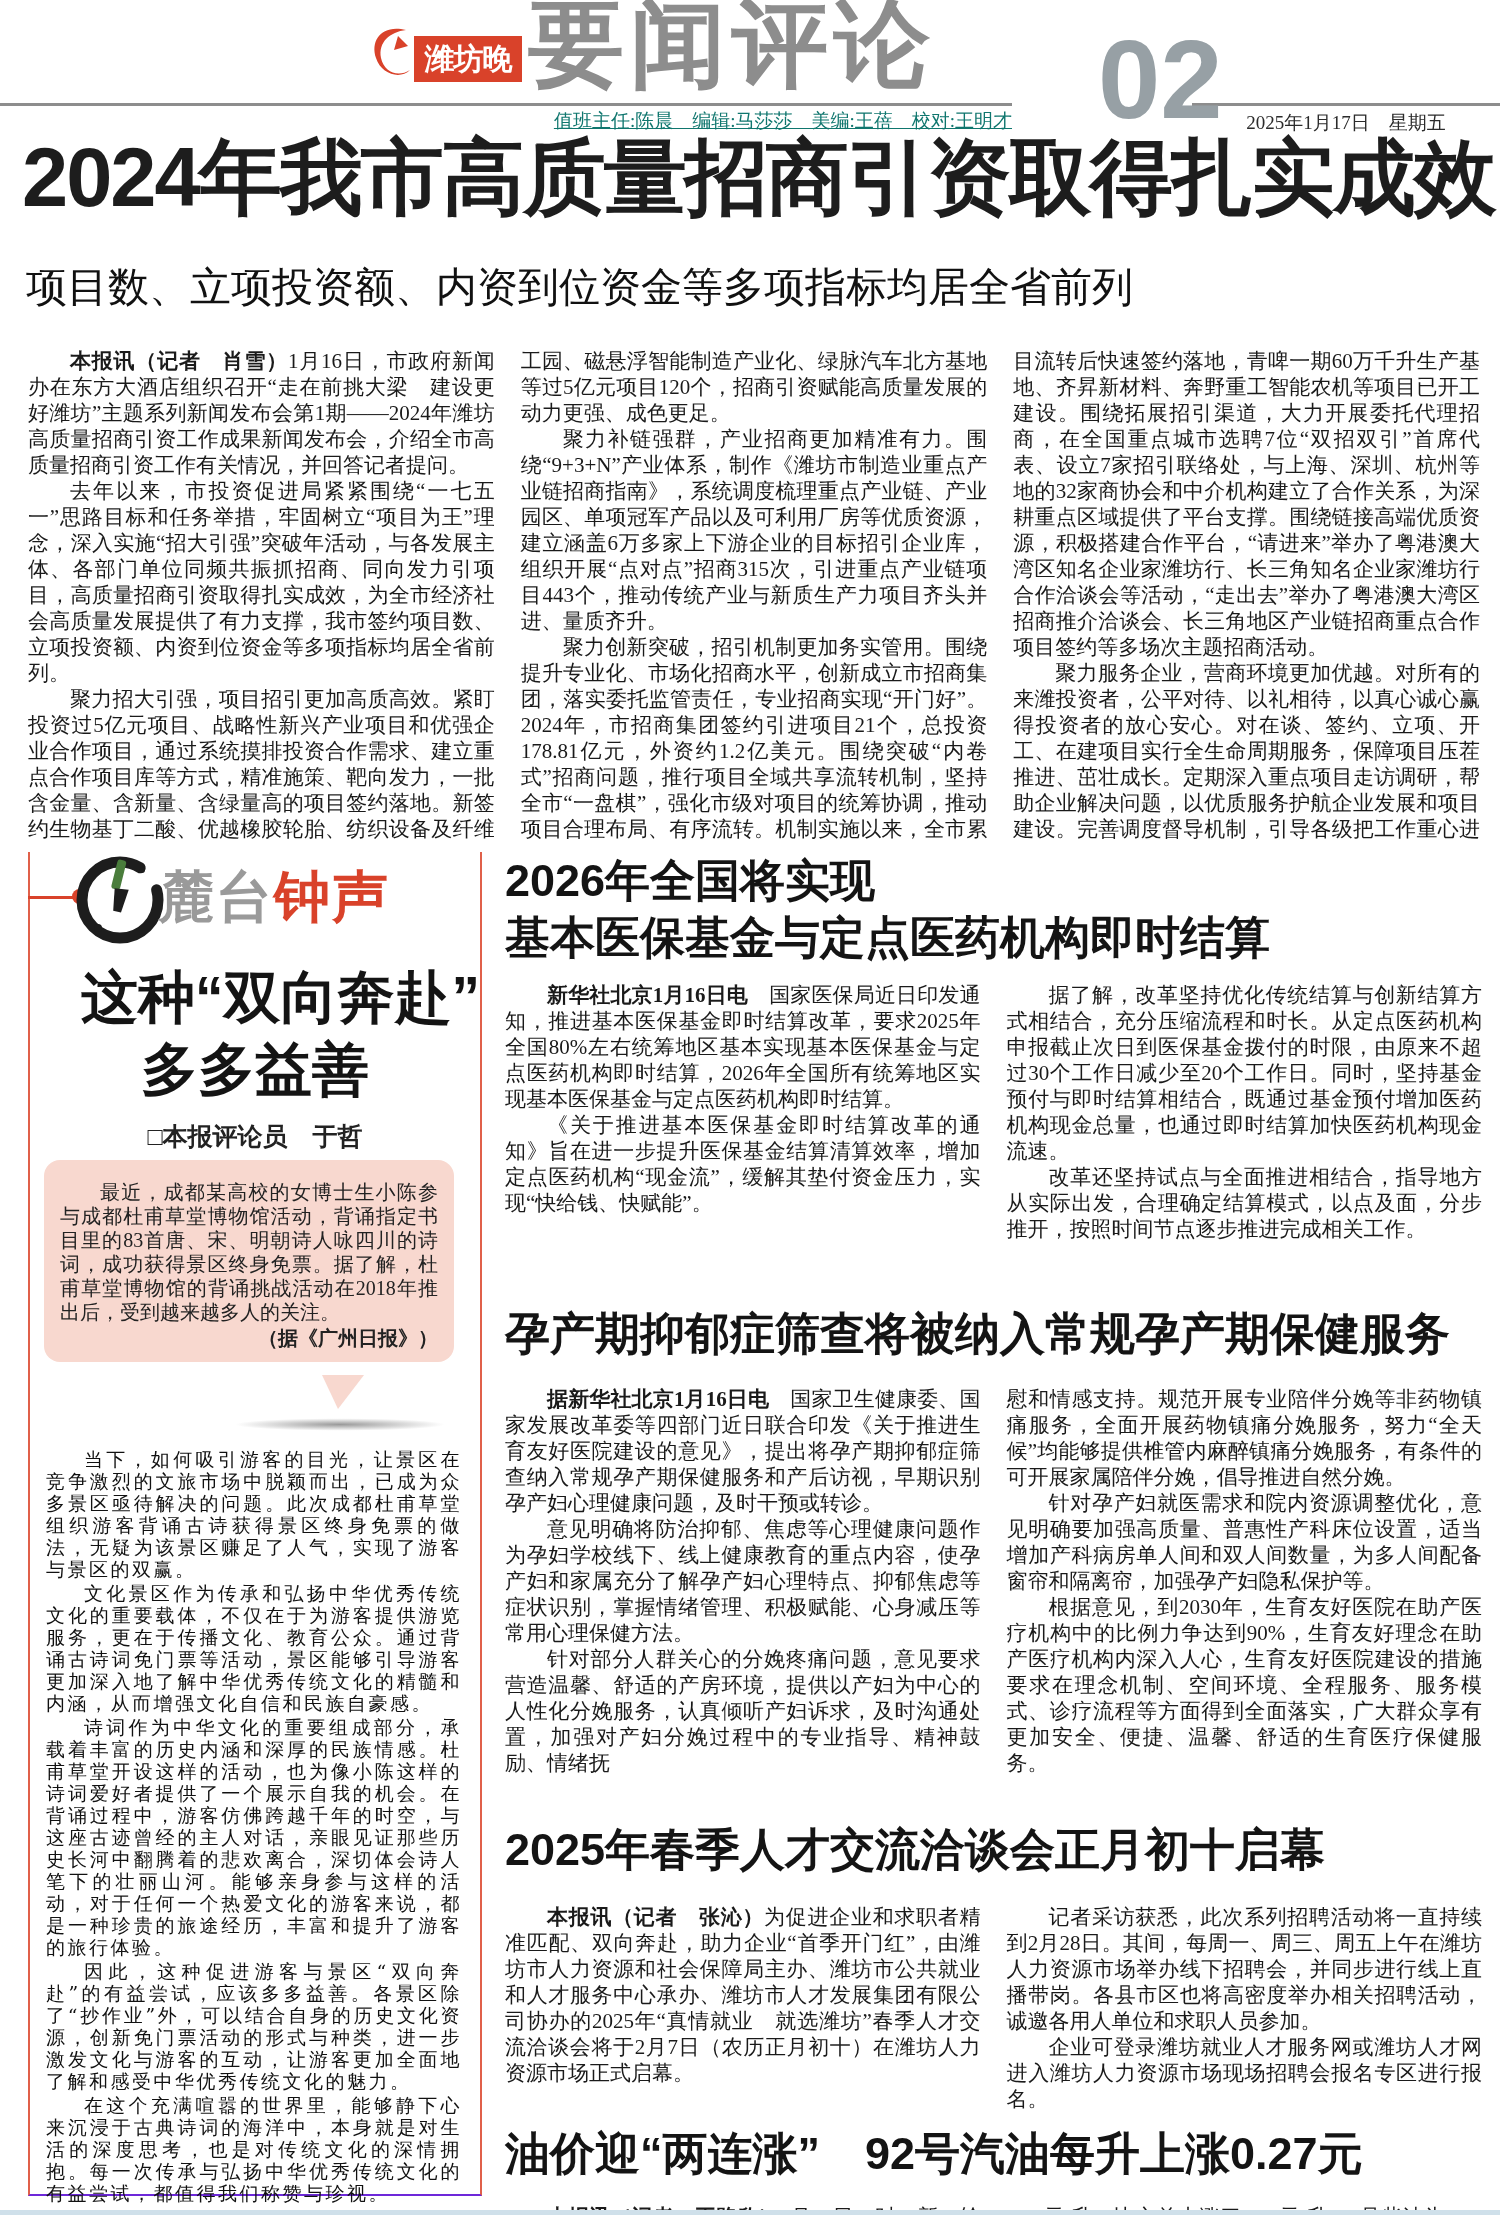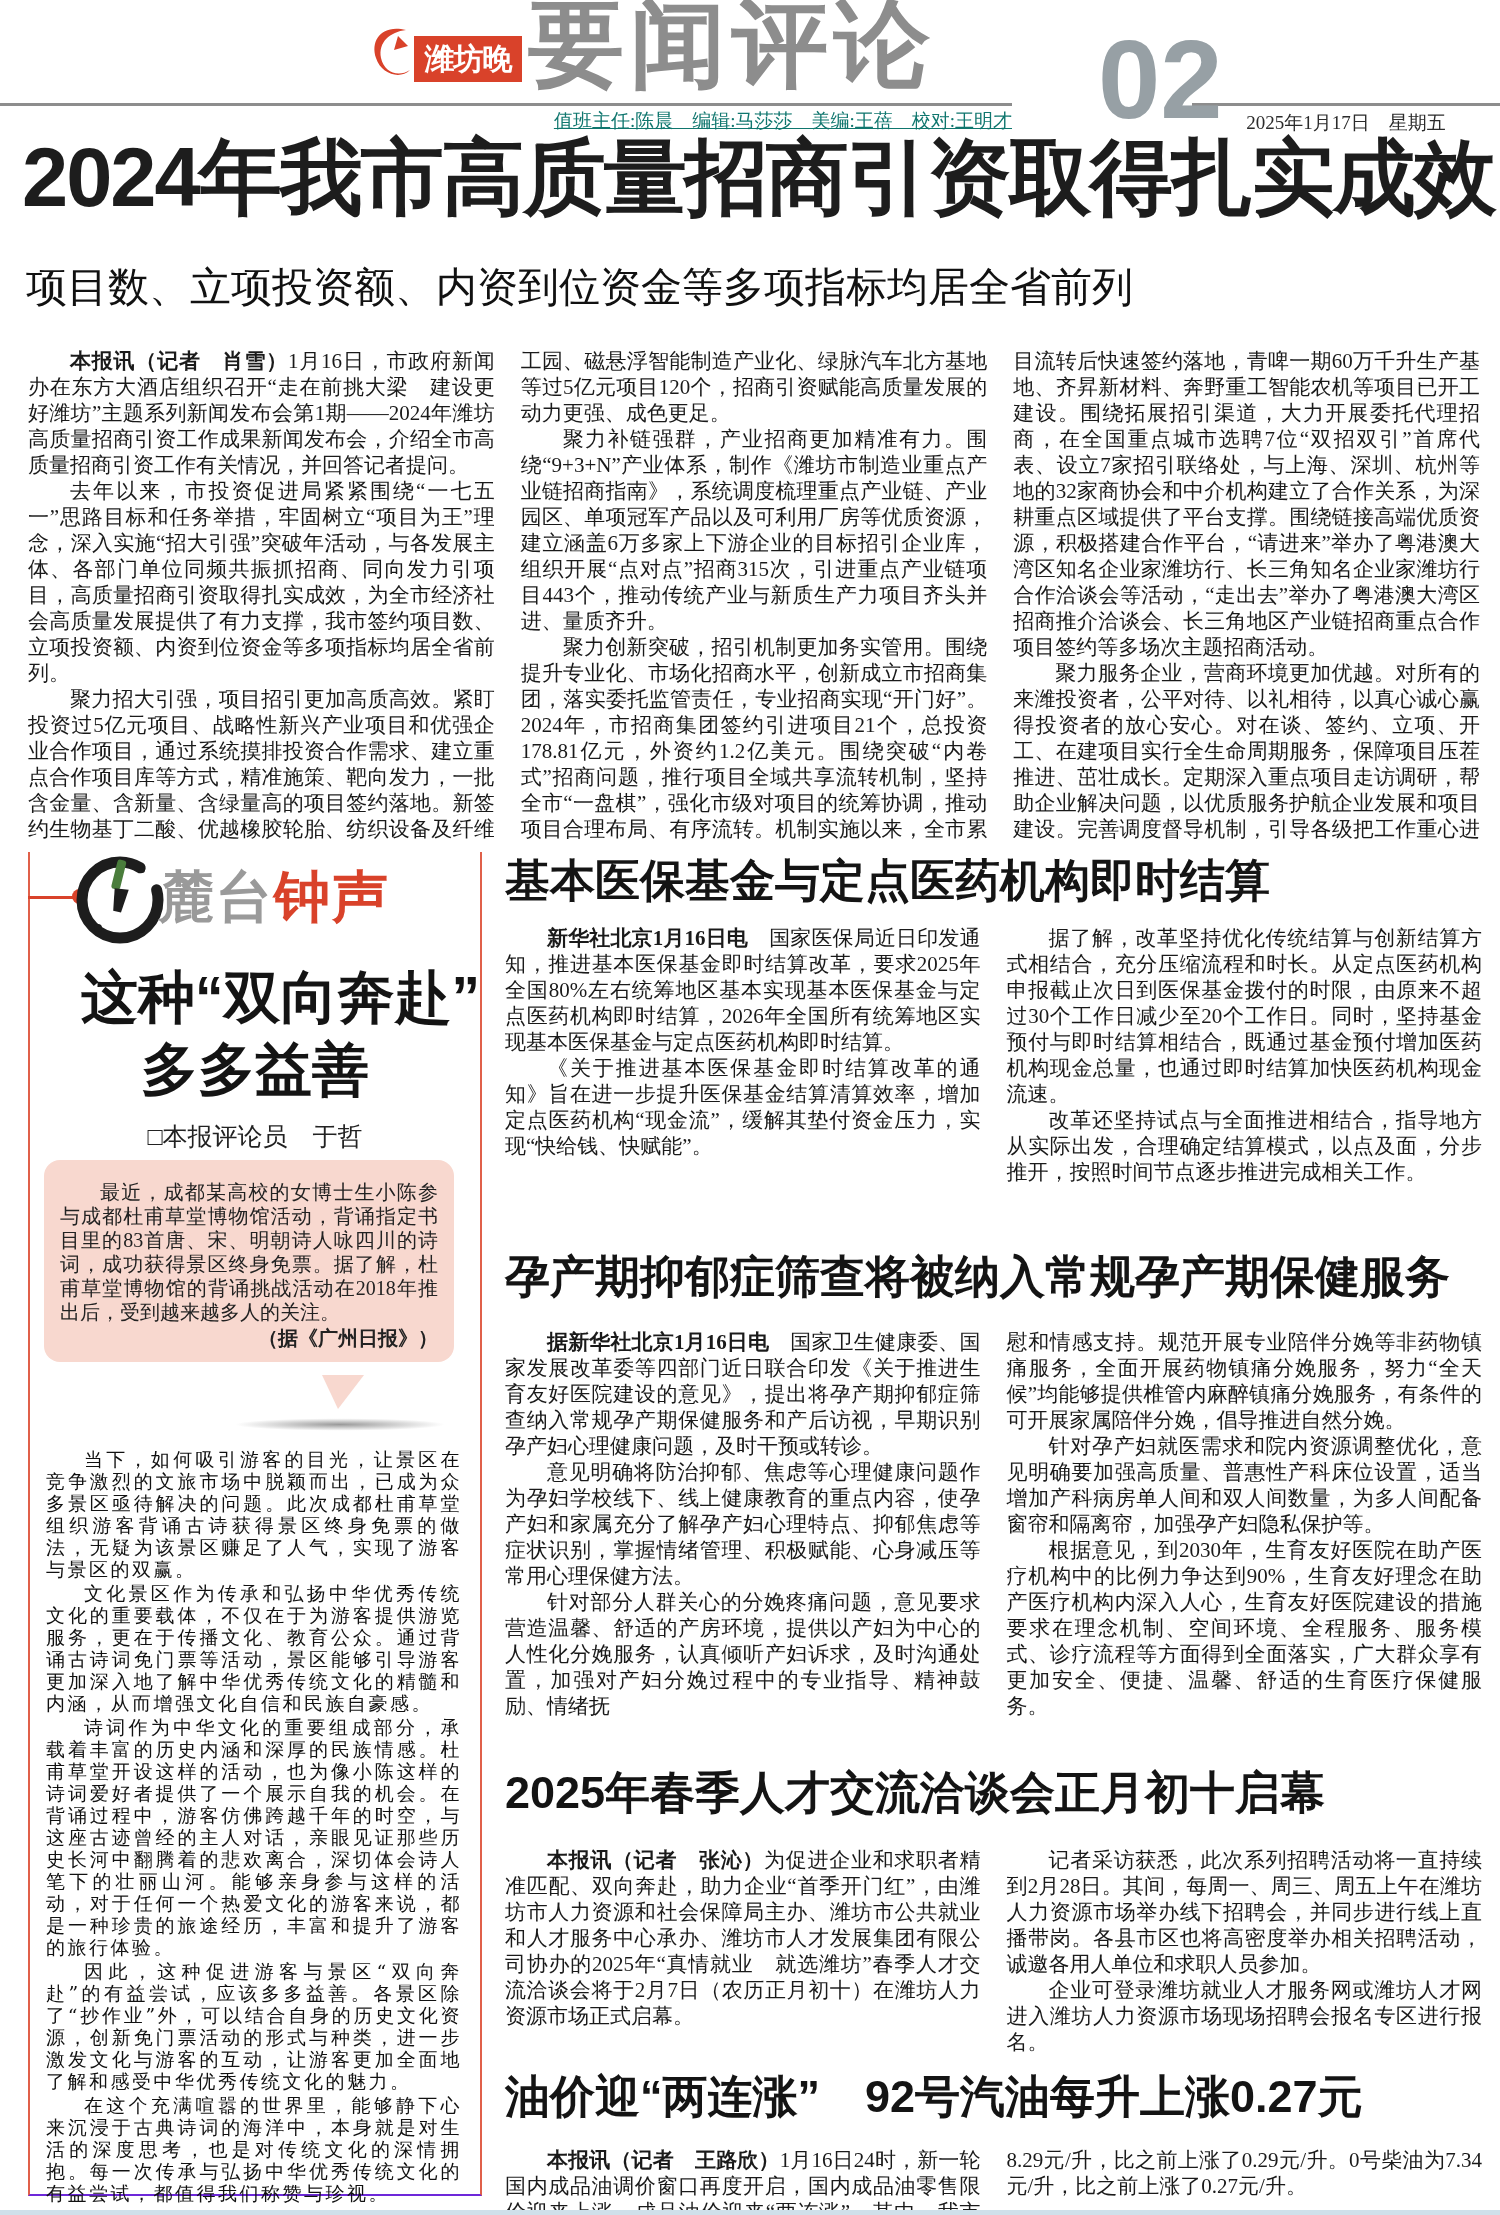--- a/index.html
+++ b/index.html
@@ -42,21 +42,21 @@
   .op-logo{position:absolute;left:38px;top:-6px;display:flex;align-items:center;}
   .ink-circle{width:104px;height:104px;}
   .op-logo-text{font-family:"DejaVu Serif",serif;font-weight:900;font-size:56px;margin-left:-14px;
                 white-space:nowrap;letter-spacing:2px;}
   .op-logo-gray{color:#9a9a9a;}
   .op-logo-red{color:#d9422a;}
   .op-title{position:absolute;left:0;top:112px;width:100%;text-align:center;
             font-family:"Liberation Sans",sans-serif;font-weight:900;color:#141414;}
   .op-title .t1{font-size:57px;line-height:66px;white-space:nowrap;text-align:right;}
   .op-title .t2{font-size:57px;line-height:66px;margin-top:6px;}
-  .op-byline{position:absolute;left:0;top:268px;width:100%;text-align:center;font-size:25px;color:#222;}
+  .op-byline{position:absolute;left:0;top:268px;width:100%;text-align:center;font-size:25px;color:#222;font-weight:bold;}
   .op-quote{position:absolute;left:14px;top:308px;width:378px;background:#f8d8cf;border-radius:16px;
             padding:20px 16px 12px 16px;font-size:20px;line-height:24px;text-align:justify;color:#222;font-family:Liberation Serif, serif;}
   .op-quote .q-text{text-indent:2em;margin:0;}
   .op-quote .q-src{margin:2px 0 0 0;text-align:right;font-weight:bold;}
   .q-tail{position:absolute;left:292px;top:523px;width:0;height:0;
           border-left:16px solid transparent;border-right:26px solid transparent;border-top:34px solid #f8d8cf;}
   .q-shadow{position:absolute;left:200px;top:566px;width:220px;height:13px;border-radius:50%;
             background:radial-gradient(closest-side,#9a9a9a,#ffffff 95%);}
   .op-body{position:absolute;left:16px;top:596px;width:416px;}
   .op-body p{margin:0 0 2px 0;font-family:"DejaVu Serif",serif;font-size:19px;line-height:22px;
@@ -143,20 +143,21 @@
     <div class="op-body">
         <p>当下，如何吸引游客的目光，让景区在竞争激烈的文旅市场中脱颖而出，已成为众多景区亟待解决的问题。此次成都杜甫草堂组织游客背诵古诗获得景区终身免票的做法，无疑为该景区赚足了人气，实现了游客与景区的双赢。</p>
         <p>文化景区作为传承和弘扬中华优秀传统文化的重要载体，不仅在于为游客提供游览服务，更在于传播文化、教育公众。通过背诵古诗词免门票等活动，景区能够引导游客更加深入地了解中华优秀传统文化的精髓和内涵，从而增强文化自信和民族自豪感。</p>
         <p>诗词作为中华文化的重要组成部分，承载着丰富的历史内涵和深厚的民族情感。杜甫草堂开设这样的活动，也为像小陈这样的诗词爱好者提供了一个展示自我的机会。在背诵过程中，游客仿佛跨越千年的时空，与这座古迹曾经的主人对话，亲眼见证那些历史长河中翻腾着的悲欢离合，深切体会诗人笔下的壮丽山河。能够亲身参与这样的活动，对于任何一个热爱文化的游客来说，都是一种珍贵的旅途经历，丰富和提升了游客的旅行体验。</p>
         <p>因此，这种促进游客与景区“双向奔赴”的有益尝试，应该多多益善。各景区除了“抄作业”外，可以结合自身的历史文化资源，创新免门票活动的形式与种类，进一步激发文化与游客的互动，让游客更加全面地了解和感受中华优秀传统文化的魅力。</p>
         <p>在这个充满喧嚣的世界里，能够静下心来沉浸于古典诗词的海洋中，本身就是对生活的深度思考，也是对传统文化的深情拥抱。每一次传承与弘扬中华优秀传统文化的有益尝试，都值得我们称赞与珍视。</p>
       </div>
   </div>
 
   <div class="right-stack">
+    <div class="med-title">2026年全国将实现</div>
     <div class="med-title">基本医保基金与定点医药机构即时结算</div>
     <div class="med-body cols">
         <div class="col">
           <p class="para"><span class="lead">新华社北京1月16日电</span>　国家医保局近日印发通知，推进基本医保基金即时结算改革，要求2025年全国80%左右统筹地区基本实现基本医保基金与定点医药机构即时结算，2026年全国所有统筹地区实现基本医保基金与定点医药机构即时结算。</p>
           <p class="para">《关于推进基本医保基金即时结算改革的通知》旨在进一步提升医保基金结算清算效率，增加定点医药机构“现金流”，缓解其垫付资金压力，实现“快给钱、快赋能”。</p>
         </div>
         <div class="col">
           <p class="para">据了解，改革坚持优化传统结算与创新结算方式相结合，充分压缩流程和时长。从定点医药机构申报截止次日到医保基金拨付的时限，由原来不超过30个工作日减少至20个工作日。同时，坚持基金预付与即时结算相结合，既通过基金预付增加医药机构现金总量，也通过即时结算加快医药机构现金流速。</p>
           <p class="para">改革还坚持试点与全面推进相结合，指导地方从实际出发，合理确定结算模式，以点及面，分步推开，按照时间节点逐步推进完成相关工作。</p>
         </div>

